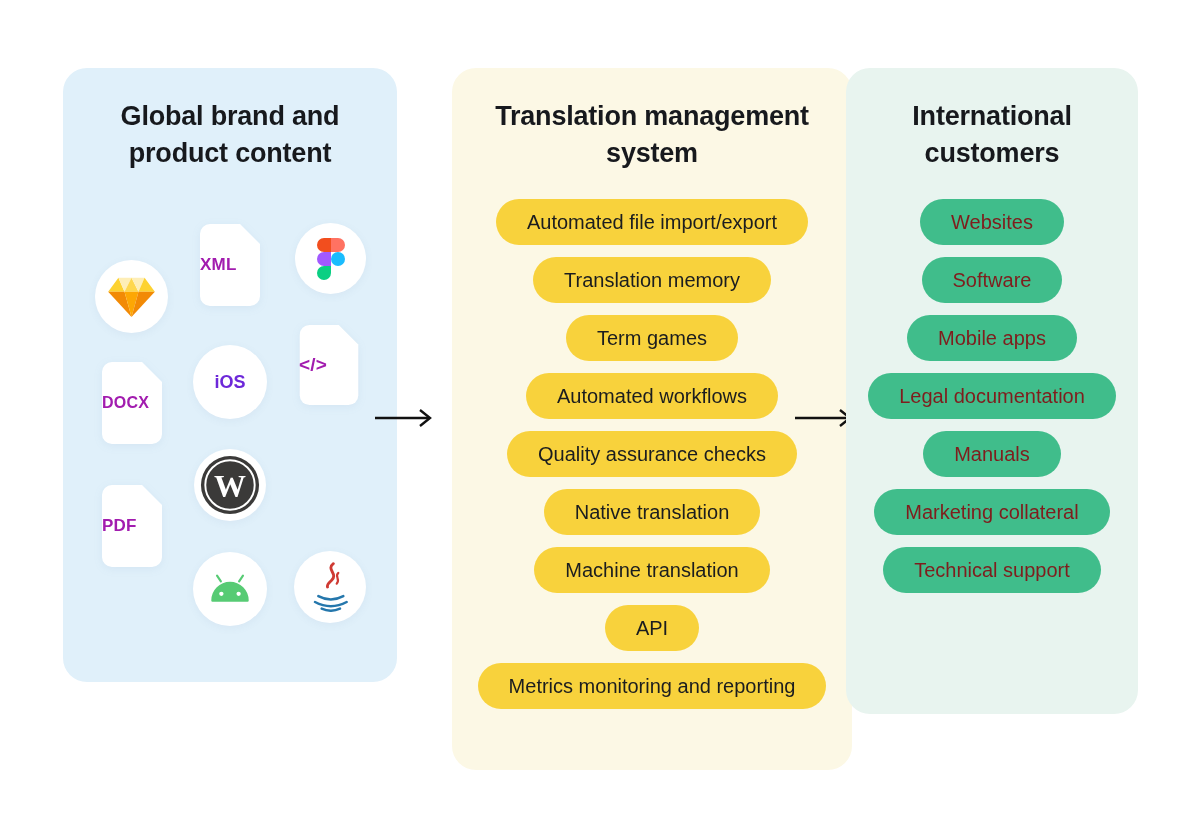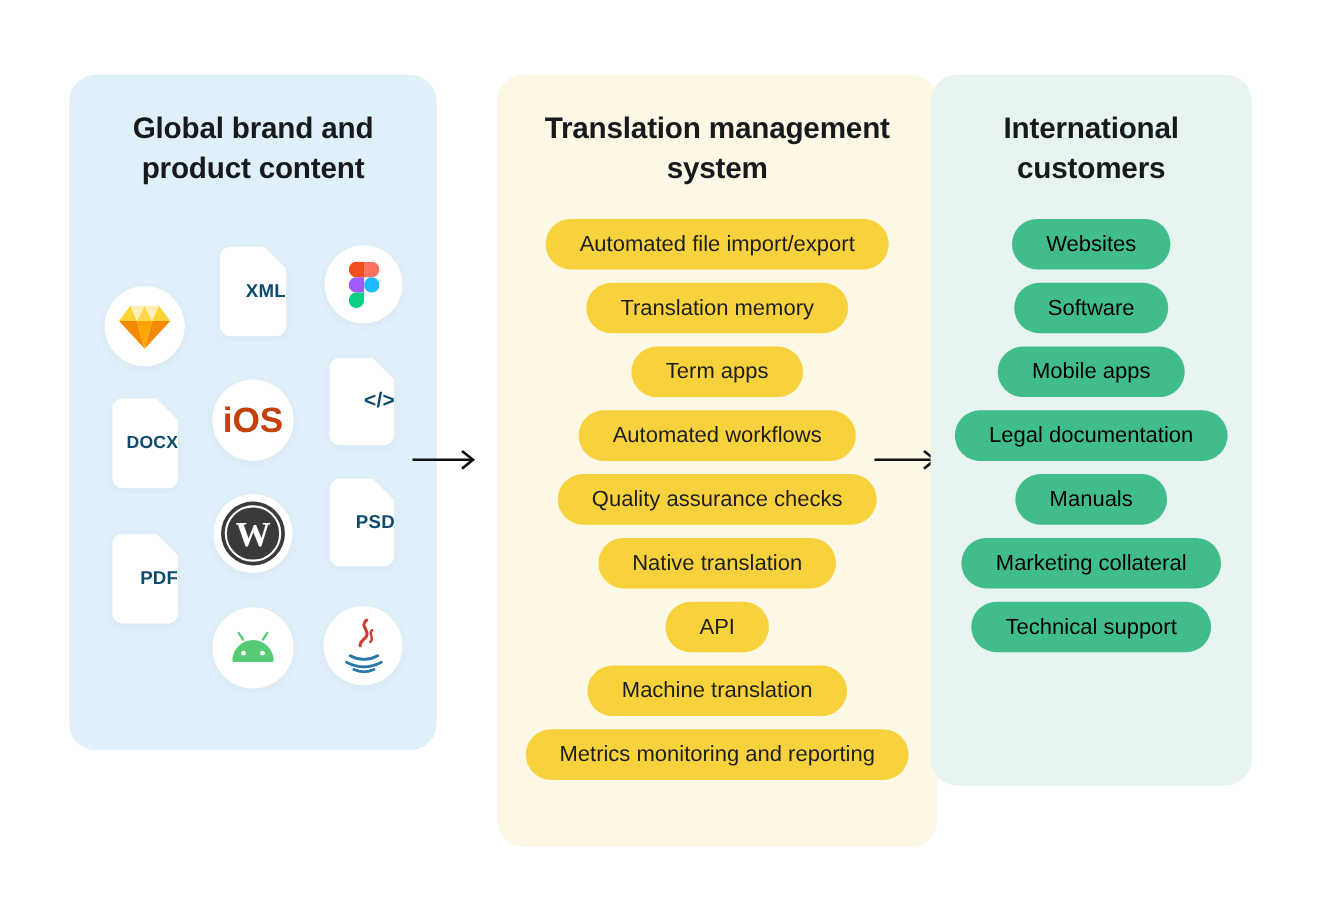--- a/index.html
+++ b/index.html
@@ -24,32 +24,32 @@
   .panel-title{padding-top:30px;text-align:center;font-size:27px;font-weight:700;
     line-height:37px;color:var(--text);letter-spacing:-0.2px;}
   .panel-title span{display:block;}
 
   
   .pill-stack{position:absolute;left:0;right:0;top:131px;display:flex;flex-direction:column;
     align-items:center;gap:12px;}
   .pill{height:46px;display:flex;align-items:center;justify-content:center;
     padding:0 31px;border-radius:23px;font-size:20px;font-weight:500;color:#1B1D1F;white-space:nowrap;}
   .pill-yellow .pill{background:var(--yellow);}
-  .pill-green .pill{background:var(--green);color:#000000;}
+  .pill-green .pill{background:var(--green);color:#7f1d1d;}
 
   
   .icon{position:absolute;}
   .circle{background:#FFFFFF;border-radius:50%;display:flex;align-items:center;justify-content:center;
     box-shadow:0 2px 8px rgba(80,120,160,0.07);}
   .file{width:60px;height:82px;}
   .file svg.file-shape{position:absolute;left:0;top:0;width:100%;height:100%;
     filter:drop-shadow(0 2px 4px rgba(80,120,160,0.08));}
-  .file-label{position:absolute;left:0;right:0;top:50%;transform:translateY(-50%);
-    text-align:right;font-size:17px;font-weight:700;color:#0c4a6e;letter-spacing:0.2px;}
-  .ios-label{font-size:32px;font-weight:700;color:#c2410c;}
+  .file-label{position:absolute;left:0;right:16px;top:50%;transform:translateY(-50%);
+    text-align:left;font-size:17px;font-weight:700;color:#a21caf;letter-spacing:0.2px;}
+  .ios-label{font-size:18px;font-weight:700;color:#6d28d9;}
   .code-label{font-size:19px;}
 
   
   .arrow{position:absolute;top:406px;width:64px;height:24px;}
 </style>
 </head>
 <body>
 
 <div class="stage">
 
@@ -108,26 +108,20 @@
     </div>
 
     <div class="icon circle" style="left:131px;top:381px;width:72px;height:72px">
       <svg width="62" height="62" viewBox="0 0 64 64">
         <circle cx="32" cy="32" r="30" fill="#3B3A39"></circle>
         <circle cx="32" cy="32" r="25.5" fill="none" stroke="#FFFFFF" stroke-width="2"></circle>
         <text x="32" y="44" text-anchor="middle" font-family="Liberation Serif, serif" font-size="33" font-weight="bold" fill="#FFFFFF">W</text>
       </svg>
     </div>
 
-    <div class="icon file" style="left:236px;top:367px;height:80px">
-      <svg class="file-shape" viewBox="0 0 60 82">
-        <path d="M10 0 H40 L60 20 V72 A10 10 0 0 1 50 82 H10 A10 10 0 0 1 0 72 V10 A10 10 0 0 1 10 0 Z" fill="#FFFFFF"></path>
-      </svg>
-      <span class="file-label">PSD</span>
-    </div>
 
     <div class="icon file" style="left:39px;top:417px">
       <svg class="file-shape" viewBox="0 0 60 82">
         <path d="M10 0 H40 L60 20 V72 A10 10 0 0 1 50 82 H10 A10 10 0 0 1 0 72 V10 A10 10 0 0 1 10 0 Z" fill="#FFFFFF"></path>
       </svg>
       <span class="file-label">PDF</span>
     </div>
 
     <div class="icon circle" style="left:130px;top:484px;width:74px;height:74px">
       <svg width="48" height="30" viewBox="0 0 100 62">
@@ -156,26 +150,26 @@
   </svg>
 
   <section class="panel panel-middle">
     <h2 class="panel-title">
       <span>Translation management</span>
       <span>system</span>
     </h2>
     <div class="pill-stack pill-yellow">
         <div class="pill">Automated file import/export</div>
         <div class="pill">Translation memory</div>
-        <div class="pill">Term apps</div>
+        <div class="pill">Term games</div>
         <div class="pill">Automated workflows</div>
         <div class="pill">Quality assurance checks</div>
         <div class="pill">Native translation</div>
+        <div class="pill">Machine translation</div>
         <div class="pill">API</div>
-        <div class="pill">Machine translation</div>
         <div class="pill">Metrics monitoring and reporting</div>
       </div>
   </section>
 
   <svg class="arrow" style="left:793px" viewBox="0 0 64 24">
     <line x1="2" y1="12" x2="56" y2="12" stroke="#111111" stroke-width="2.4"></line>
     <polyline points="47,4 57,12 47,20" fill="none" stroke="#111111" stroke-width="2.4" stroke-linejoin="miter"></polyline>
   </svg>
 
   <section class="panel panel-right">

